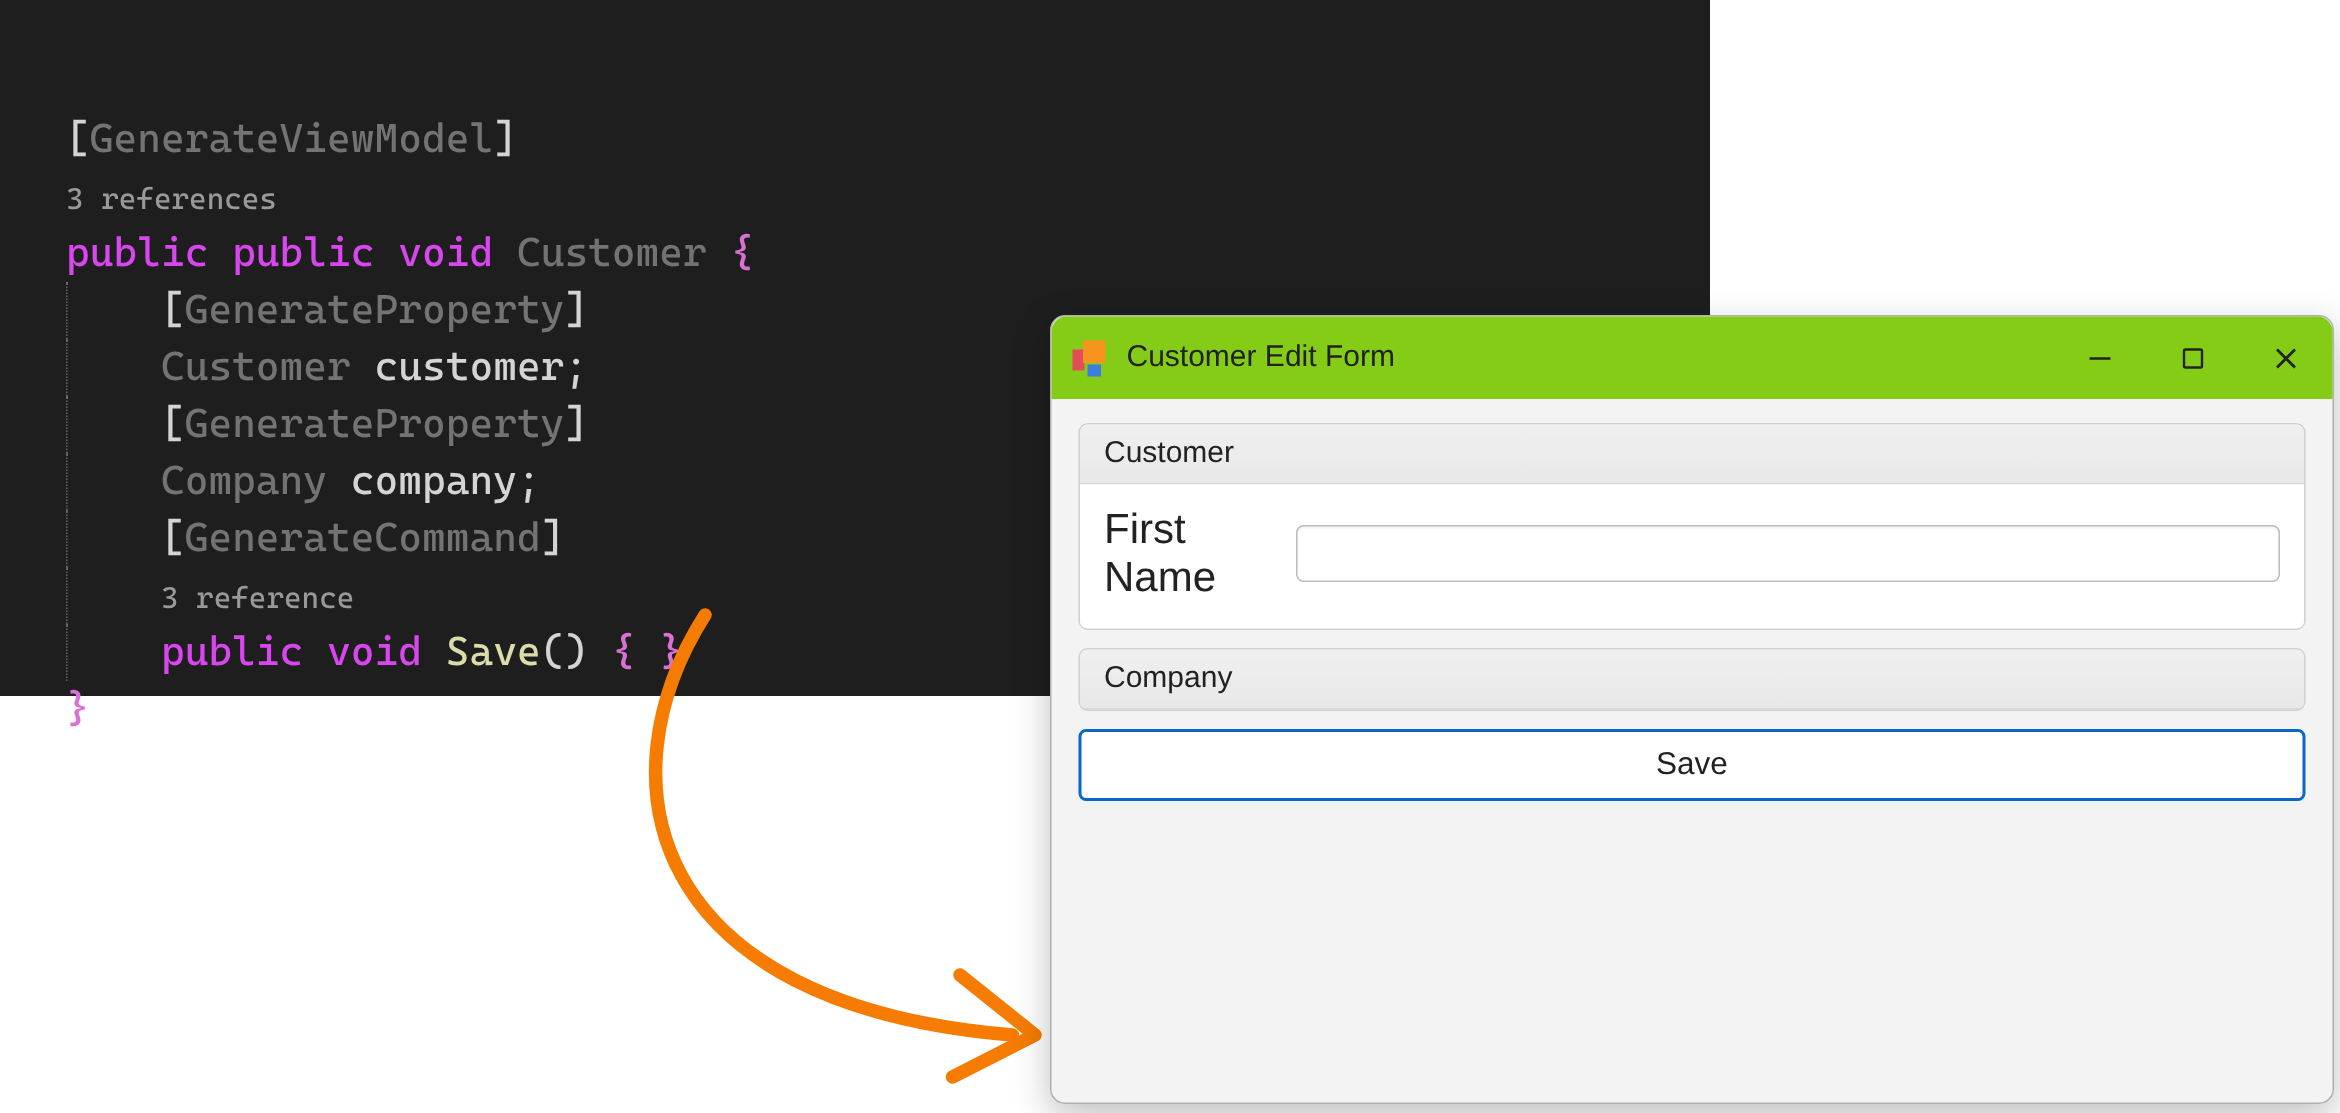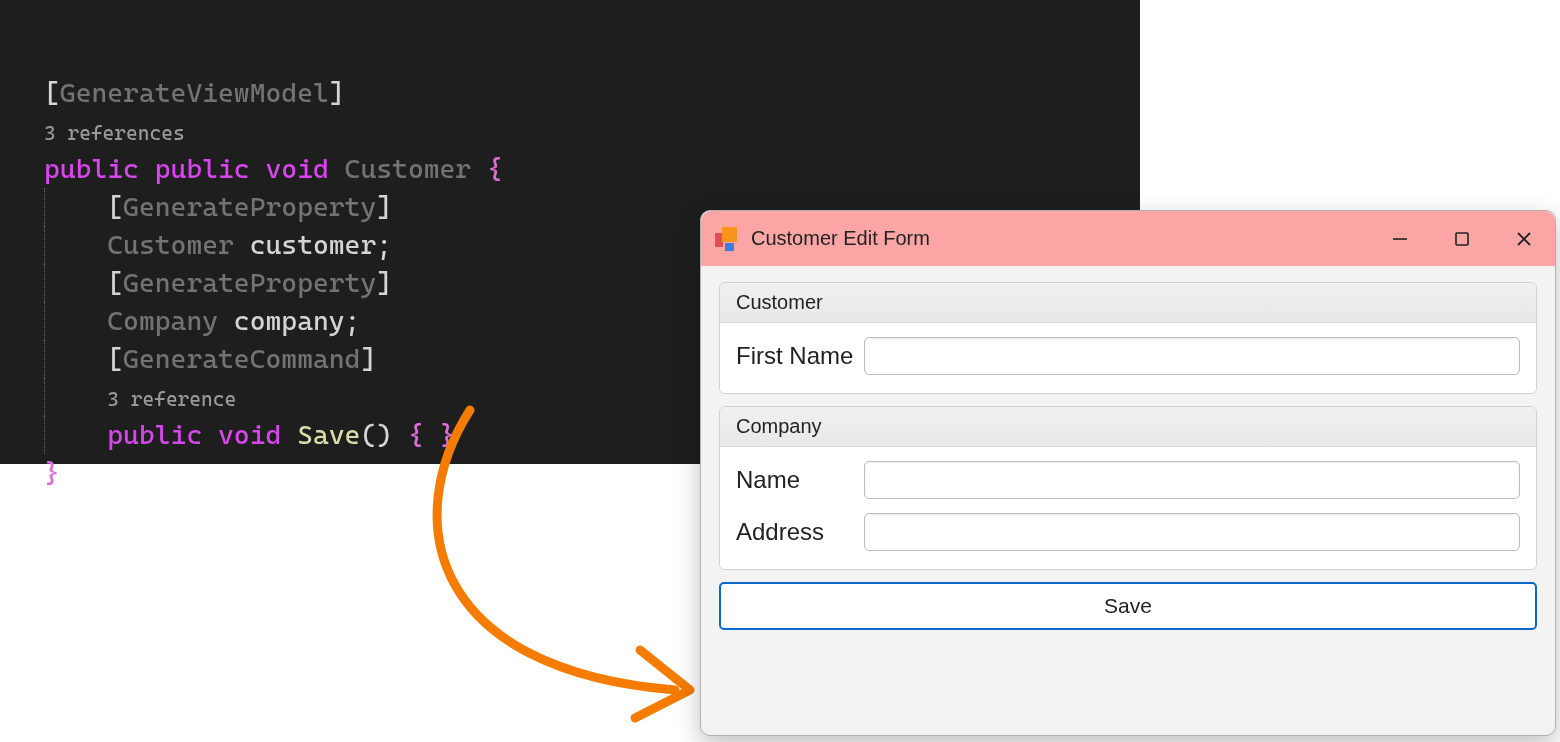--- a/index.html
+++ b/index.html
@@ -68,21 +68,21 @@
     border-radius: 10px;
     box-shadow: 0 8px 24px rgba(0,0,0,0.25);
     display: flex;
     flex-direction: column;
   }
   .titlebar {
     height: 55px;
     display: flex;
     align-items: center;
     padding: 0 0 0 12px;
-    background: #fca5a5;
+    background: #84cc16;
     border-radius: 10px 10px 0 0;
   }
   .titlebar .app-icon {
     width: 24px; height: 24px;
     margin-right: 14px;
     position: relative;
   }
   .titlebar .app-icon .sq1 { position:absolute; left:2px; top:6px; width:8px; height:14px; background:#e44d58; }
   .titlebar .app-icon .sq2 { position:absolute; left:9px; top:0; width:15px; height:15px; background:#f7941e; }
   .titlebar .app-icon .sq3 { position:absolute; left:12px; top:16px; width:9px; height:8px; background:#3d7ddd; }
@@ -132,21 +132,21 @@
     flex-direction: column;
     gap: 14px;
     background:#fff;
   }
   .form-row {
     display: flex;
     align-items: center;
   }
   .form-row .lbl {
     width: 128px;
-    font-size: 24px;
+    font-size: 28px;
     color: #222;
   }
   .form-row input {
     flex: 1;
     height: 38px;
     border: 1px solid #bcbcbc;
     border-radius: 5px;
     background: #fff;
     box-shadow: inset 0 1px 2px rgba(0,0,0,0.07);
     font-size: 18px;
@@ -219,28 +219,18 @@
       <div class="gb-body">
         <div class="form-row">
           <div class="lbl">First Name</div>
           <input type="text" value="" style="">
         </div>
       </div>
     </div>
 
     <div class="groupbox">
       <div class="gb-header">Company</div>
-      <div class="gb-body">
-        <div class="form-row">
-          <div class="lbl">Name</div>
-          <input type="text" value="" style="">
-        </div>
-        <div class="form-row">
-          <div class="lbl">Address</div>
-          <input type="text" value="" style="">
-        </div>
-      </div>
     </div>
 
     <button class="save-btn">Save</button>
 
   </div>
 </div>
 
 </body></html>

